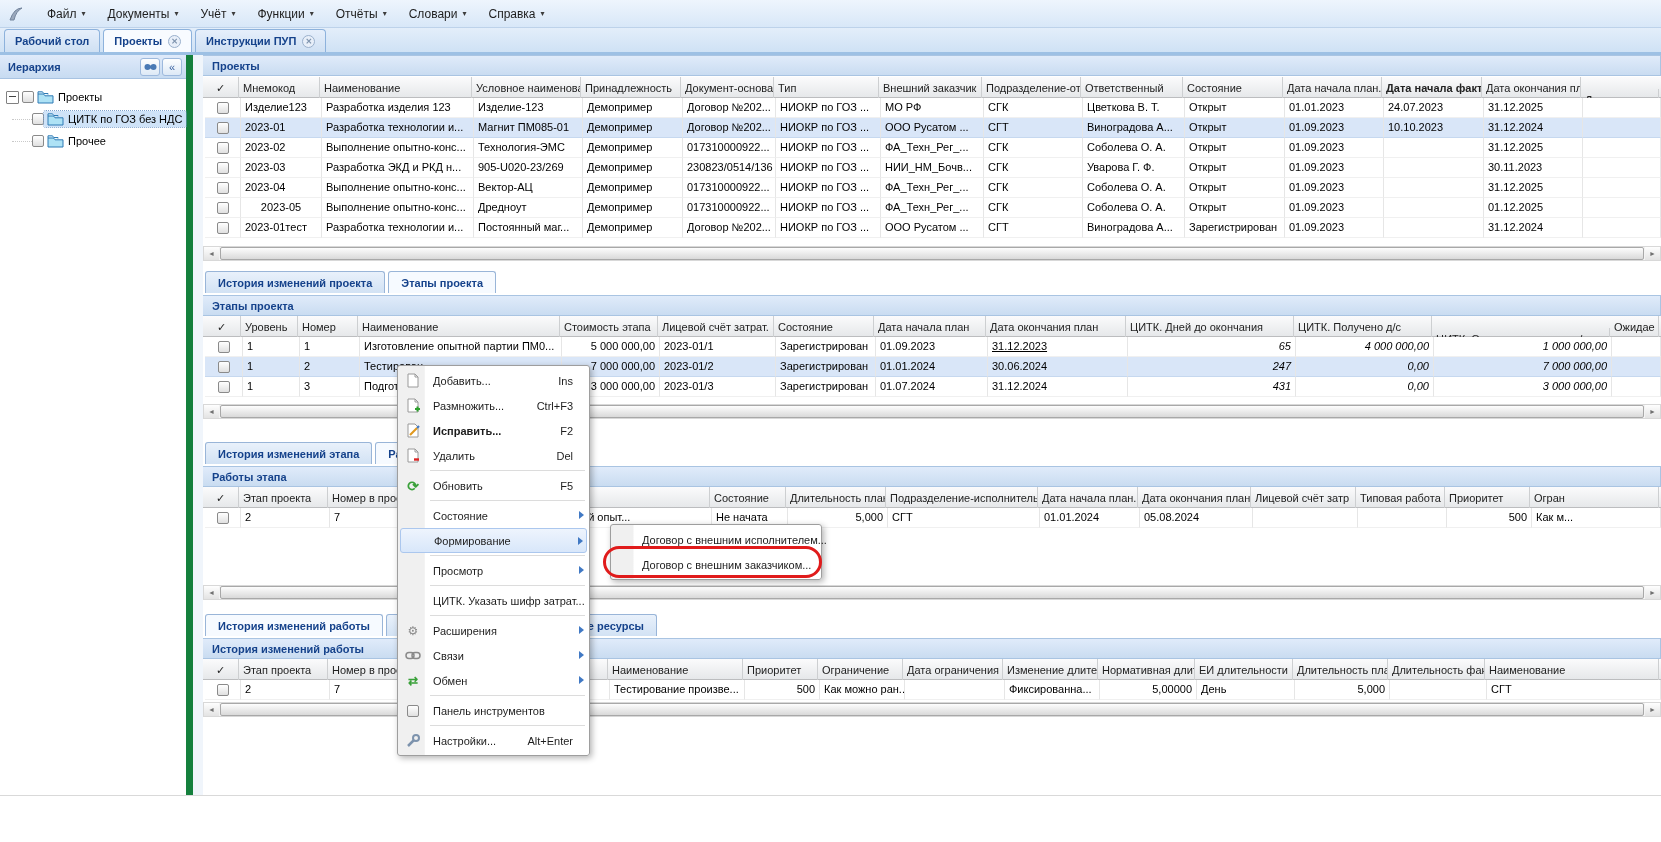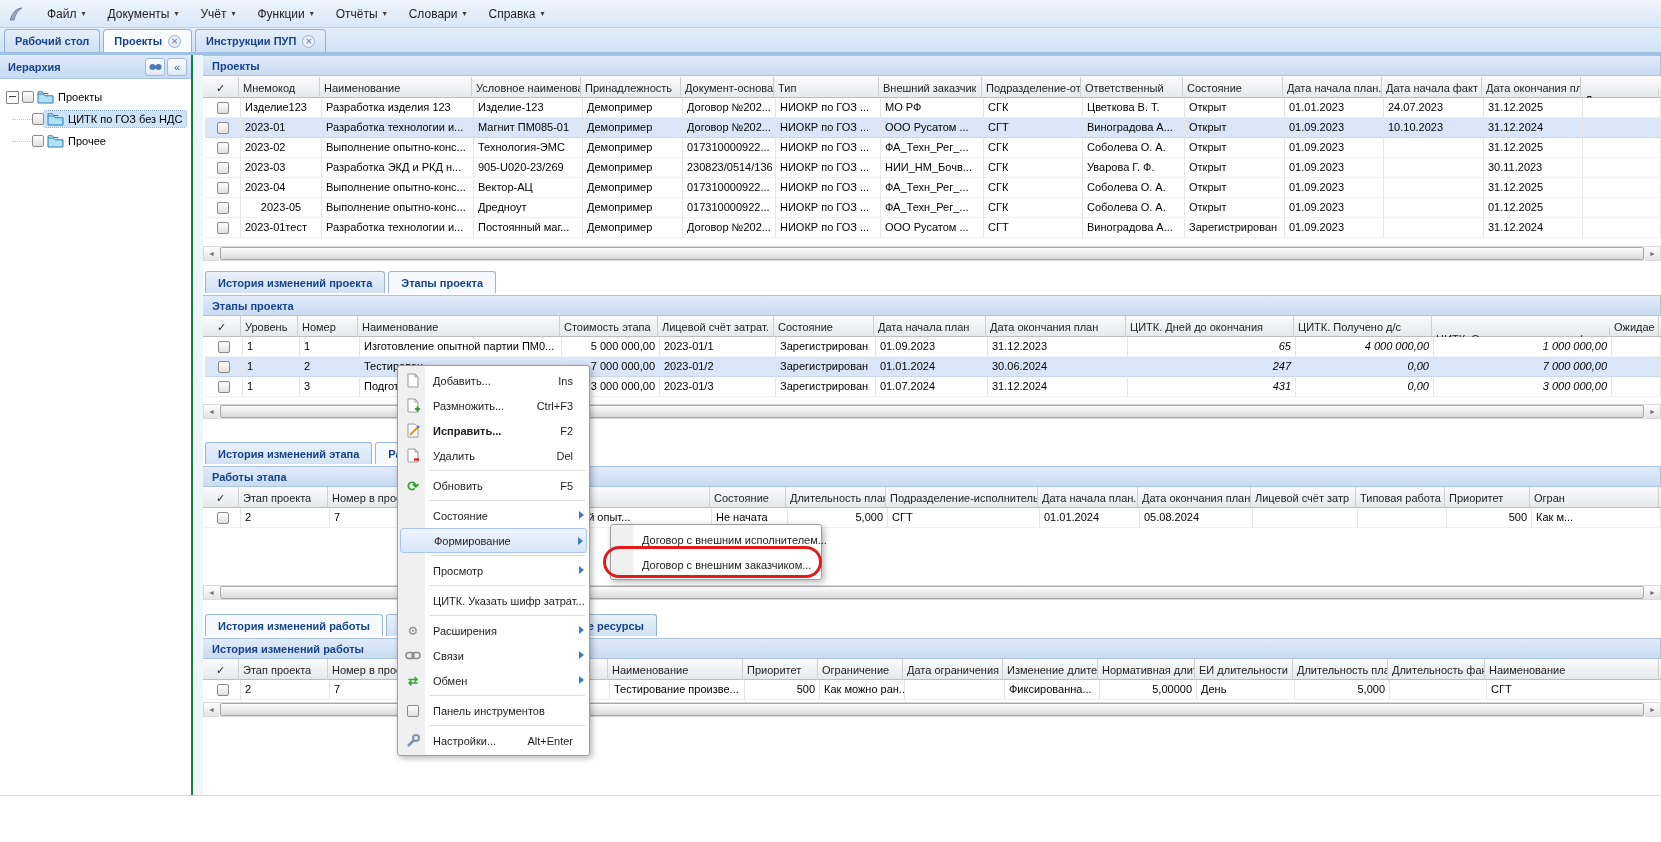--- a/index.html
+++ b/index.html
@@ -13,21 +13,21 @@
   .mitem .dd{font-size:8px;color:#3c3c3c}
   
   .tabstrip{left:0;top:28px;width:1661px;height:27px;background:linear-gradient(#e3eefa,#cfe2f5);
     border-bottom:3px solid #9dc0e4;box-sizing:border-box;display:flex;align-items:flex-end;padding-left:4px}
   .wtab{height:22px;display:flex;align-items:center;gap:6px;padding:0 10px;border:1px solid #8db2dc;border-bottom:none;
     border-radius:4px 4px 0 0;background:linear-gradient(#e6effb,#cfe0f3);font-size:11px;font-weight:bold;color:#15428b;margin-right:3px;white-space:nowrap}
   .wtab.active{background:#f8fbff}
   .closeb{width:13px;height:13px;border-radius:7px;background:#e8eff9;border:1px solid #9ab0cc;color:#7d93ad;
     font-size:8px;line-height:11px;text-align:center;box-sizing:border-box}
   
-  .sidebar{left:0;top:55px;width:193px;height:740px;background:#fff;border-right:2px solid #15803d;box-sizing:border-box}
+  .sidebar{left:0;top:55px;width:193px;height:740px;background:#fff;border-right:7px solid #15803d;box-sizing:border-box}
   .sb-head{height:24px;background:linear-gradient(#dfeafa,#c7dbf1);border-bottom:1px solid #a8c3e2;display:flex;
     align-items:center;padding:0 4px 0 8px;box-sizing:border-box}
   .sb-title{font-size:11px;font-weight:bold;color:#15428b;flex:1}
   .sb-btn{width:20px;height:18px;border:1px solid #9db9dd;border-radius:3px;background:linear-gradient(#fdfefe,#dde9f6);
     margin-left:2px;display:flex;align-items:center;justify-content:center;font-size:11px;color:#3a62a0;box-sizing:border-box}
   .tree{padding-top:7px}
   .trow{height:22px;display:flex;align-items:center;font-size:11px;color:#000}
   .texp{width:11px;height:11px;border:1px solid #818181;background:#fff;margin:0 3px 0 6px;position:relative;border-radius:1px;flex:none}
   .texp:after{content:"";position:absolute;left:2px;right:2px;top:4px;height:1px;background:#444}
   .tindent{width:20px;flex:none;border-top:1px dotted #c9c9c9;height:0;margin-left:12px}
@@ -202,21 +202,21 @@
       <div class="hcell" style="width: 152px;">Наименование</div>
       <div class="hcell" style="width: 109px;">Условное наименова</div>
       <div class="hcell" style="width: 100px;">Принадлежность</div>
       <div class="hcell" style="width: 93px;">Документ-основан</div>
       <div class="hcell" style="width: 105px;">Тип</div>
       <div class="hcell" style="width: 103px;">Внешний заказчик</div>
       <div class="hcell" style="width: 99px;">Подразделение-от</div>
       <div class="hcell" style="width: 102px;">Ответственный</div>
       <div class="hcell" style="width: 100px;">Состояние</div>
       <div class="hcell" style="width: 99px;">Дата начала план.</div>
-      <div class="hcell" style="width: 100px;">Дата начала факт</div>
+      <div class="hcell" style="width: 100px; font-weight: bold;">Дата начала факт</div>
       <div class="hcell" style="width: 99px;">Дата окончания пл</div>
       <div class="hcell" style="width: 78px; margin-top: 12px;">Дата окончан</div>
     </div>
     <div class="abs grow" style="top: 98px;">
       <div class="gcell ck" style="width: 36px;">
         <div class="cbx"></div>
       </div>
       <div class="gcell" style="width: 81px;">Изделие123</div>
       <div class="gcell" style="width: 152px;">Разработка изделия 123</div>
       <div class="gcell" style="width: 109px;">Изделие-123</div>
@@ -375,21 +375,21 @@
       <div class="gcell ck" style="width: 38px;">
         <div class="cbx"></div>
       </div>
       <div class="gcell" style="width: 57px;">1</div>
       <div class="gcell" style="width: 60px;">1</div>
       <div class="gcell" style="width: 202px;">Изготовление опытной партии ПМ0...</div>
       <div class="gcell r" style="width: 98px;">5 000 000,00</div>
       <div class="gcell" style="width: 116px;">2023-01/1</div>
       <div class="gcell" style="width: 100px;">Зарегистрирован</div>
       <div class="gcell" style="width: 112px;">01.09.2023</div>
-      <div class="gcell" style="width: 140px;">31.12.2023</div>
+      <div class="gcell" style="width: 140px; text-decoration: underline;">31.12.2023</div>
       <div class="gcell r i" style="width: 168px;">65</div>
       <div class="gcell r i" style="width: 138px;">4 000 000,00</div>
       <div class="gcell r i" style="width: 178px;">1 000 000,00</div>
       <div class="gcell" style="width: 49px;"></div>
     </div>
     <div class="abs grow sel" style="top: 357px;">
       <div class="gcell ck" style="width: 38px;">
         <div class="cbx"></div>
       </div>
       <div class="gcell" style="width: 57px;">1</div>

